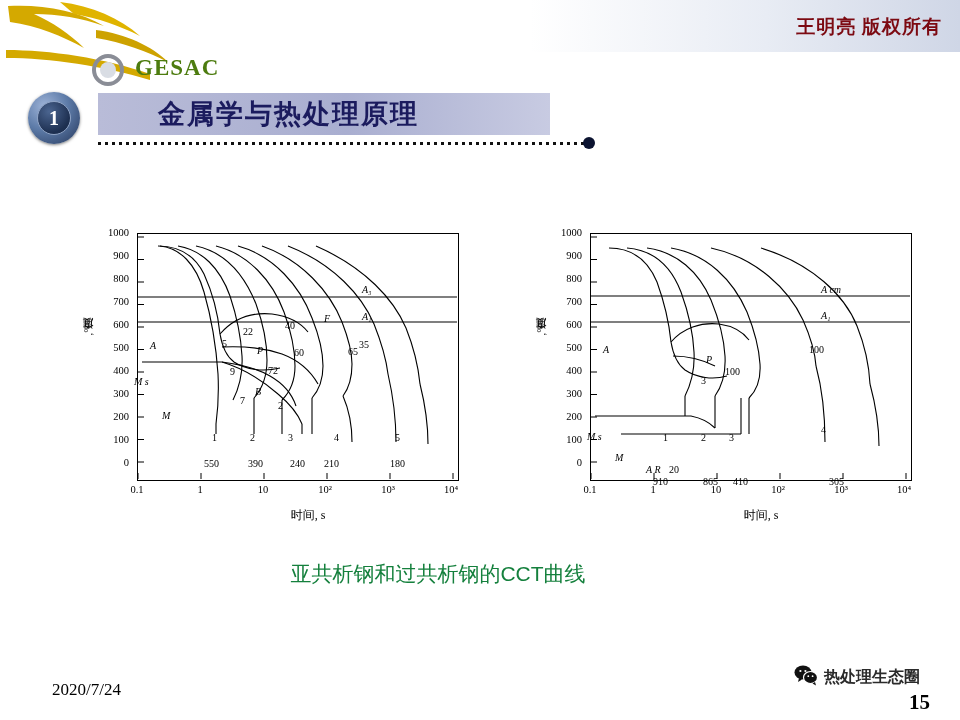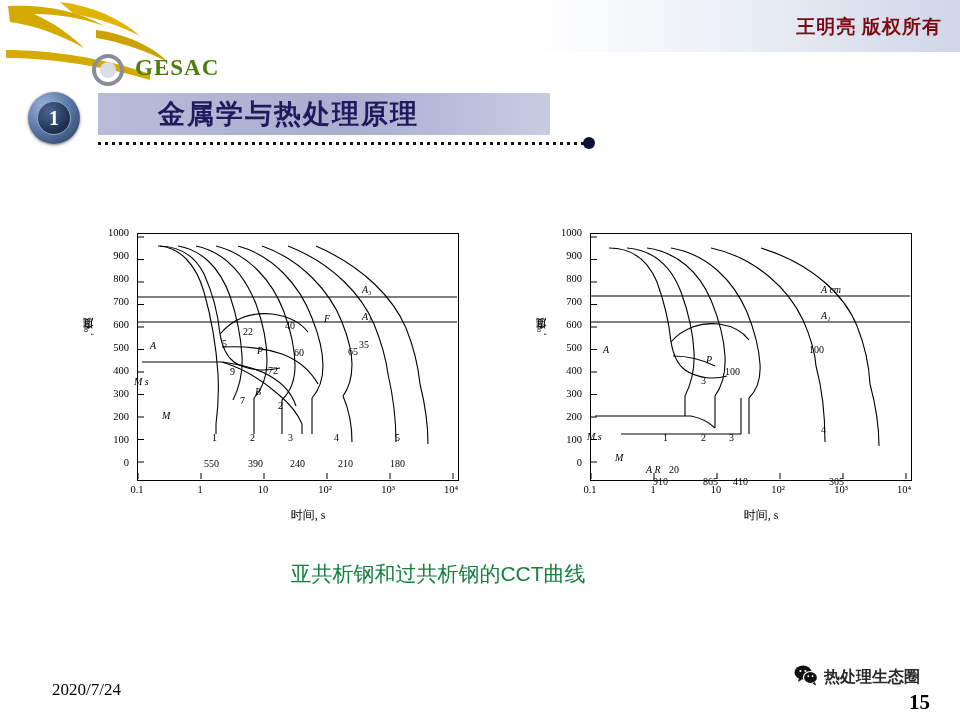--- a/index.html
+++ b/index.html
@@ -258,21 +258,21 @@
 
       <span class="lab" style="left:74px;  top:198px;">1</span>
       <span class="lab" style="left:112px; top:198px;">2</span>
       <span class="lab" style="left:150px; top:198px;">3</span>
       <span class="lab" style="left:196px; top:198px;">4</span>
       <span class="lab" style="left:257px; top:198px;">5</span>
 
       <span class="lab" style="left:66px;  top:224px;">550</span>
       <span class="lab" style="left:110px; top:224px;">390</span>
       <span class="lab" style="left:152px; top:224px;">240</span>
-      <span class="lab" style="left:200px; top:224px;">210</span>
+      <span class="lab" style="left:186px; top:224px;">210</span>
       <span class="lab" style="left:252px; top:224px;">180</span>
     </div>
   </div>
 
   <div class="chart-box chart-right">
     <div class="ylab">温度 ,°C</div>
 
     <div class="ytick" style="left:10px; top:2px;">1000</div>
     <div class="ytick" style="left:10px; top:25px;">900</div>
     <div class="ytick" style="left:10px; top:48px;">800</div>

